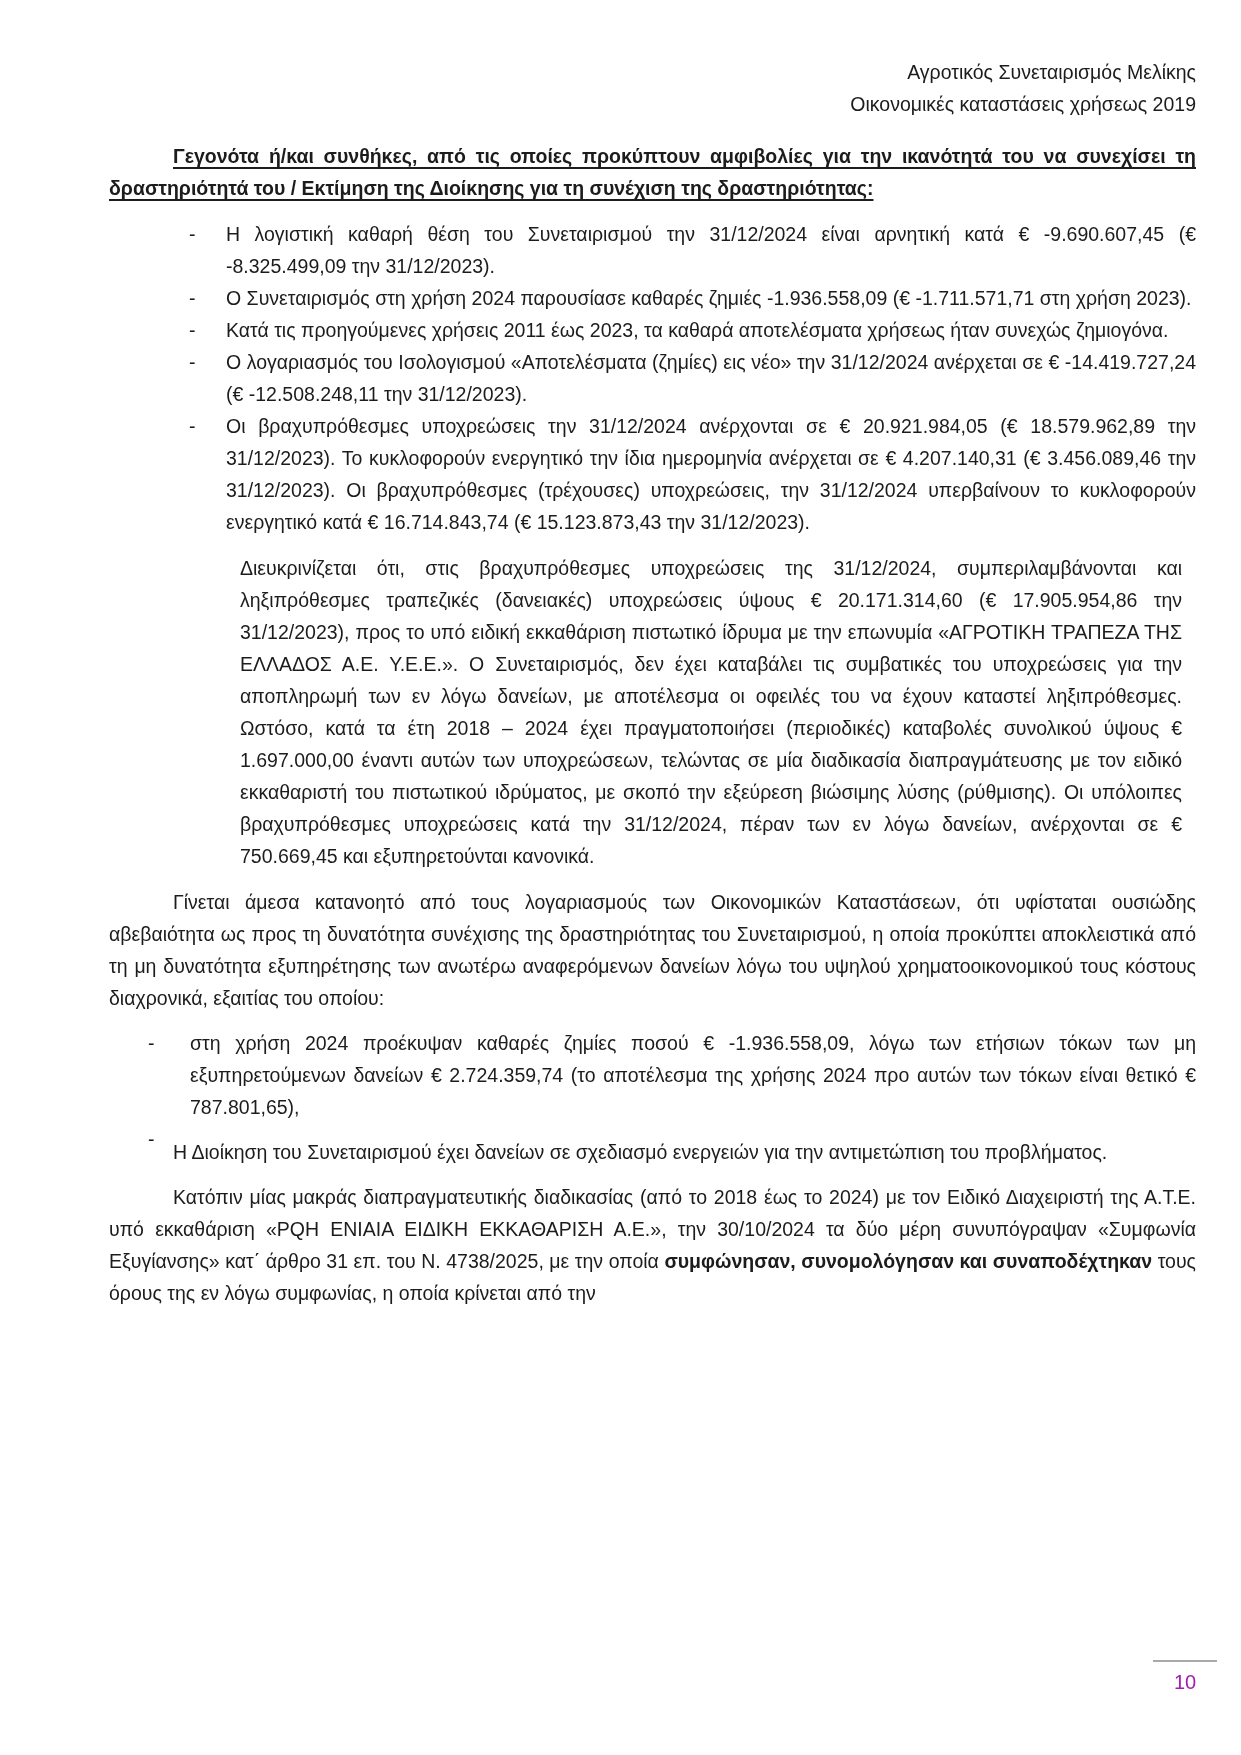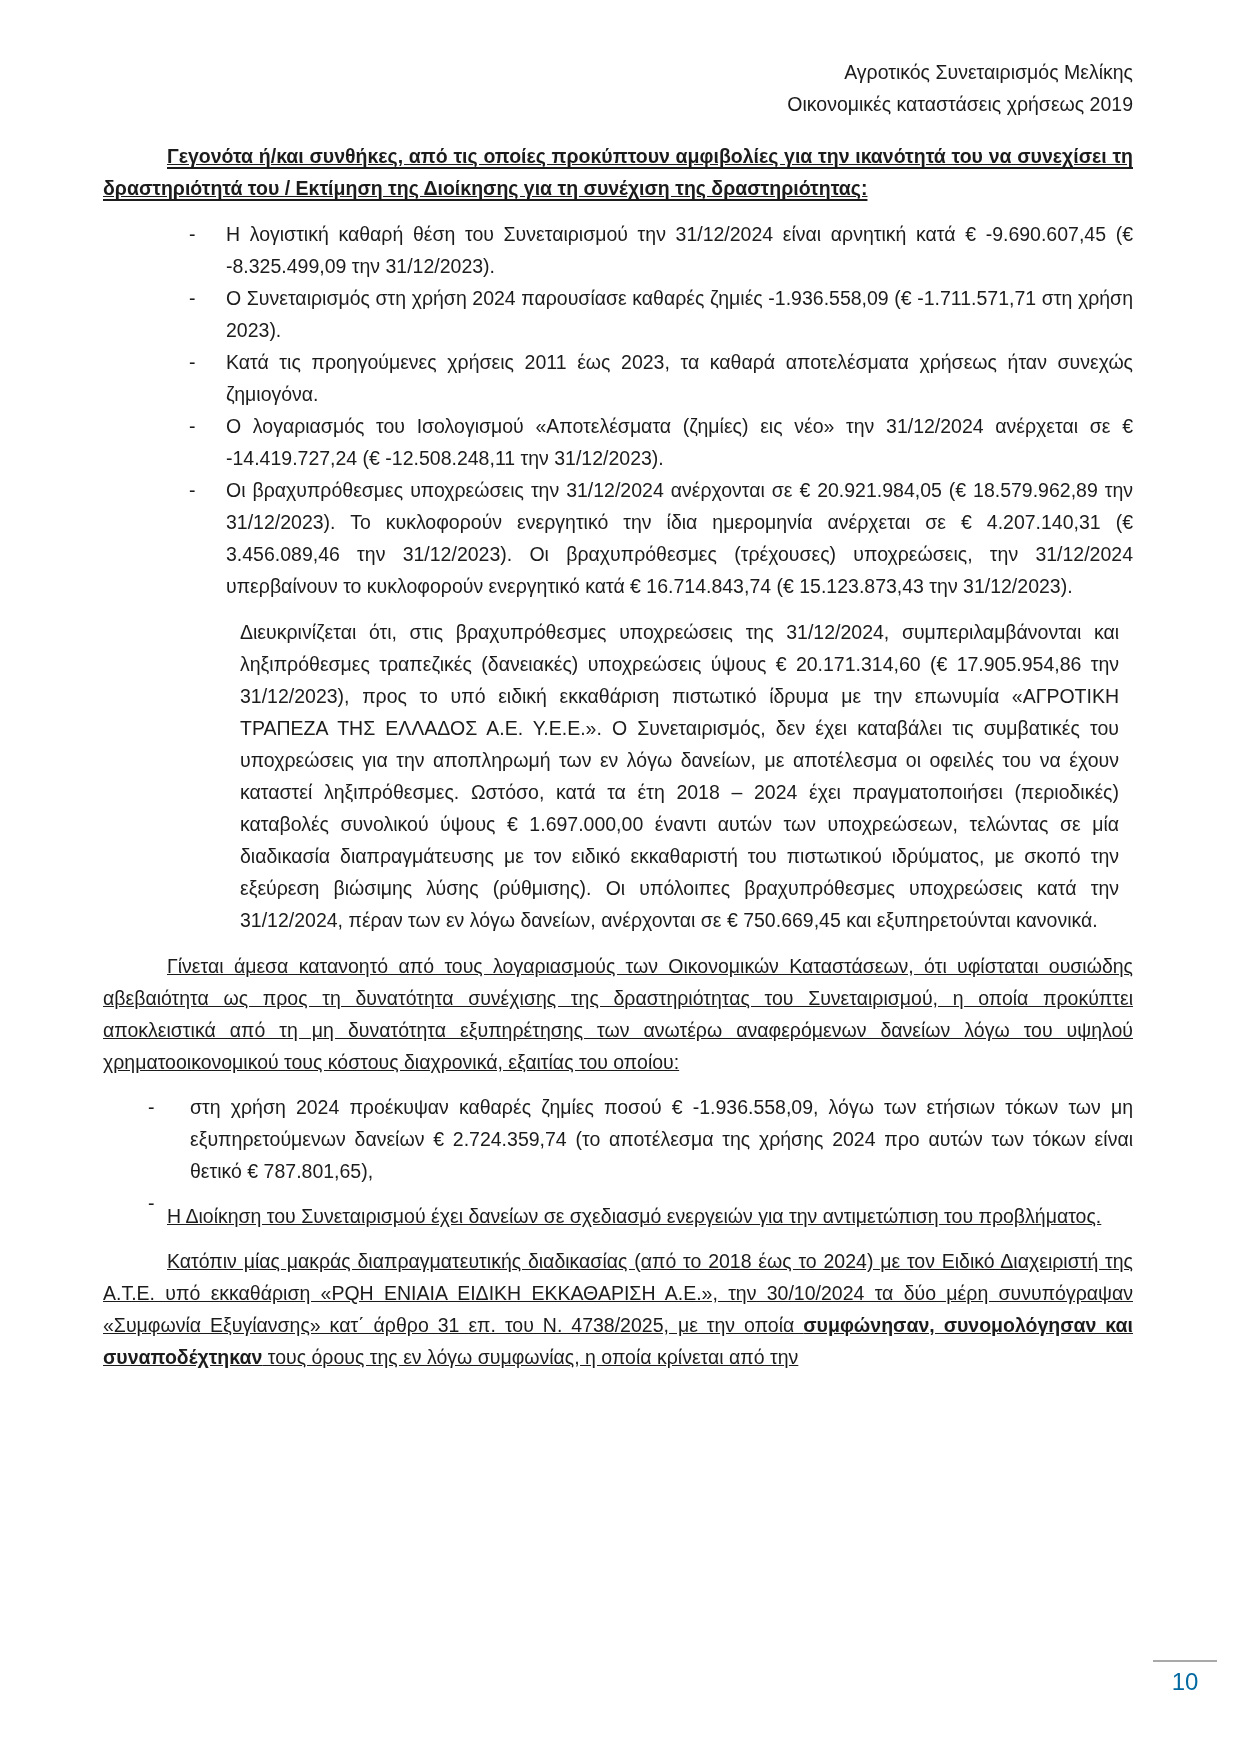--- a/index.html
+++ b/index.html
@@ -12,29 +12,29 @@
     position: relative;
     width: 1241px;
     height: 1755px;
     margin: 0 auto;
     background: #ffffff;
     color: #1c1c1c;
     font-family: "Liberation Sans", sans-serif;
     font-size: 19.5px;
     line-height: 32px;
     box-sizing: border-box;
-    padding: 56px 108px 0 103px;
+    padding: 56px 45px 0 103px;
     overflow: hidden;
   }
   .header {
     text-align: right;
     margin-bottom: 20px;
   }
   .header-line { white-space: nowrap; }
-  p { margin: 0 0 13px 0; text-decoration: underline; }
+  p { margin: 0 0 13px 6px; }
   .heading {
     font-weight: bold;
     text-align: justify;
     text-indent: 64px;
     margin-bottom: 14px;
   }
   .heading .u {
     text-decoration: underline;
     text-underline-offset: 4px;
     text-decoration-thickness: 1.5px;
@@ -68,22 +68,22 @@
     top: 1660px;
     width: 64px;
     text-align: center;
   }
   .footer-rule {
     border-top: 2px solid #a9a9a9;
     height: 0;
     margin-bottom: 4px;
   }
   .page-number {
-    font-size: 24px;
-    color: #0369a1;
+    font-size: 20px;
+    color: #a21caf;
   }
 </style>
 </head>
 <body>
 
 <div class="page">
 
   <div class="header">
     <div class="header-line">Αγροτικός Συνεταιρισμός Μελίκης</div>
     <div class="header-line">Οικονομικές καταστάσεις χρήσεως 2019</div>

